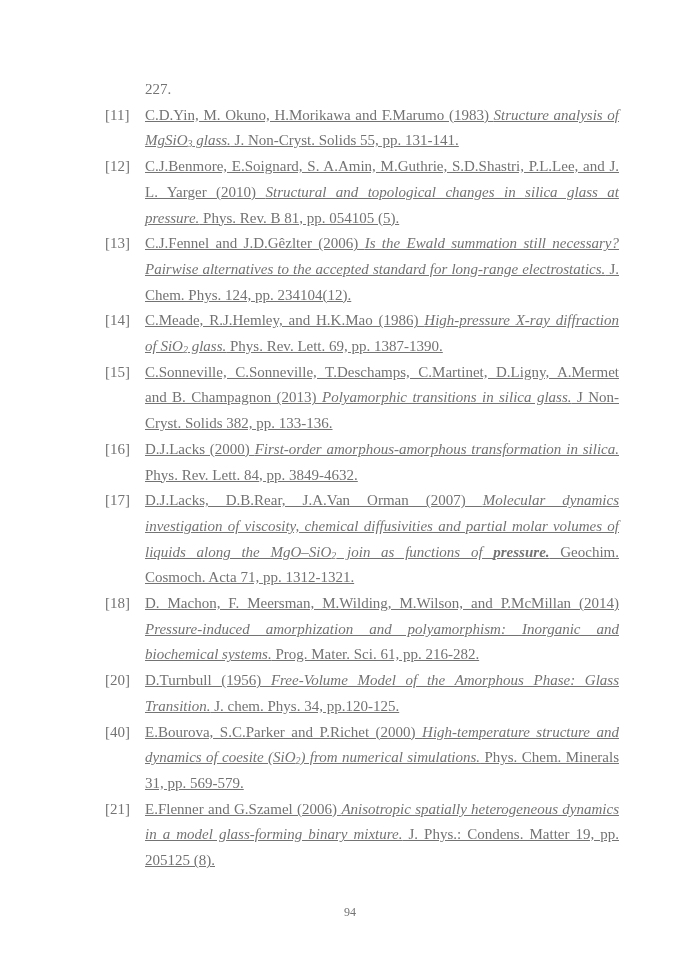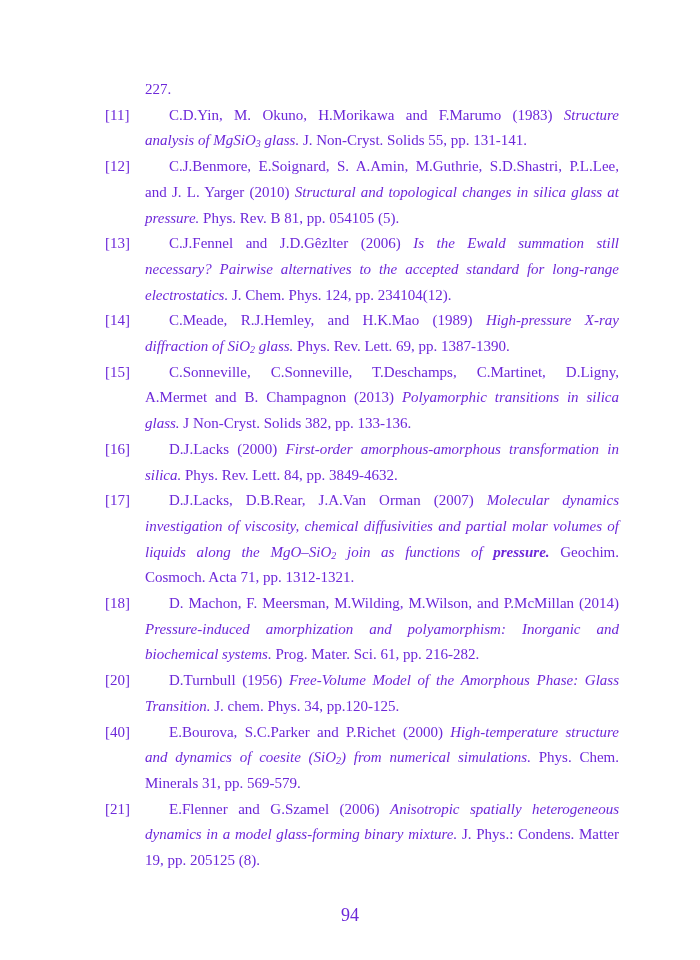--- a/index.html
+++ b/index.html
@@ -6,75 +6,76 @@
     margin: 0;
     padding: 0;
     background: #ffffff;
   }
   .page {
     position: relative;
     width: 700px;
     height: 960px;
     background: #ffffff;
     font-family: "Liberation Serif", serif;
-    color: #6d28d9;
+    color: #737373;
     overflow: hidden;
   }
   .content {
     position: absolute;
     left: 105px;
     top: 77px;
     width: 514px;
     font-size: 15px;
     line-height: 25.7px;
   }
   .carryover {
     margin-left: 40px;
     text-align: left;
   }
   .ref-item {
     position: relative;
     padding-left: 40px;
     text-align: justify;
+    text-decoration: underline;
   }
   .ref-num {
     position: absolute;
     left: 0;
     top: 0;
   }
-  .ref-body { display: inline; margin-left: 24px; }
+  .ref-body { display: inline; }
   .seg-r  { font-style: normal; }
   .seg-i  { font-style: italic; }
   .seg-bi { font-style: italic; font-weight: bold; }
   .seg-is {
     font-style: italic;
     font-size: 10px;
     vertical-align: -2px;
     line-height: 0;
   }
   .page-number {
     position: absolute;
     top: 905px;
     left: 0;
     width: 700px;
     text-align: center;
-    font-size: 18px;
+    font-size: 12px;
   }
 </style>
 </head>
 <body>
 
 <div class="page">
   <div class="content">
     <div class="carryover">227.</div>
     <div id="ref-list">
         <div class="ref-item"><span class="ref-num">[11]</span><span class="ref-body"><span class="seg-r">C.D.Yin, M. Okuno, H.Morikawa and F.Marumo (1983) </span><span class="seg-i">Structure analysis of MgSiO</span><span class="seg-is">3</span><span class="seg-i"> glass.</span><span class="seg-r"> J. Non-Cryst. Solids 55, pp. 131-141.</span></span></div>
         <div class="ref-item"><span class="ref-num">[12]</span><span class="ref-body"><span class="seg-r">C.J.Benmore, E.Soignard, S. A.Amin, M.Guthrie, S.D.Shastri, P.L.Lee, and J. L. Yarger (2010) </span><span class="seg-i">Structural and topological changes in silica glass at pressure.</span><span class="seg-r"> Phys. Rev. B 81, pp. 054105 (5).</span></span></div>
         <div class="ref-item"><span class="ref-num">[13]</span><span class="ref-body"><span class="seg-r">C.J.Fennel and J.D.Gêzlter (2006) </span><span class="seg-i">Is the Ewald summation still necessary? Pairwise alternatives to the accepted standard for long-range electrostatics.</span><span class="seg-r"> J. Chem. Phys. 124, pp. 234104(12).</span></span></div>
-        <div class="ref-item"><span class="ref-num">[14]</span><span class="ref-body"><span class="seg-r">C.Meade, R.J.Hemley, and H.K.Mao (1989) </span><span class="seg-i">High-pressure X-ray diffraction of SiO</span><span class="seg-is">2</span><span class="seg-i"> glass.</span><span class="seg-r"> Phys. Rev. Lett. 69, pp. 1387-1390.</span></span></div>
+        <div class="ref-item"><span class="ref-num">[14]</span><span class="ref-body"><span class="seg-r">C.Meade, R.J.Hemley, and H.K.Mao (1986) </span><span class="seg-i">High-pressure X-ray diffraction of SiO</span><span class="seg-is">2</span><span class="seg-i"> glass.</span><span class="seg-r"> Phys. Rev. Lett. 69, pp. 1387-1390.</span></span></div>
         <div class="ref-item"><span class="ref-num">[15]</span><span class="ref-body"><span class="seg-r">C.Sonneville, C.Sonneville, T.Deschamps, C.Martinet, D.Ligny, A.Mermet and B. Champagnon (2013) </span><span class="seg-i">Polyamorphic transitions in silica glass.</span><span class="seg-r"> J Non-Cryst. Solids 382, pp. 133-136.</span></span></div>
         <div class="ref-item"><span class="ref-num">[16]</span><span class="ref-body"><span class="seg-r">D.J.Lacks (2000) </span><span class="seg-i">First-order amorphous-amorphous transformation in silica.</span><span class="seg-r"> Phys. Rev. Lett. 84, pp. 3849-4632.</span></span></div>
         <div class="ref-item"><span class="ref-num">[17]</span><span class="ref-body"><span class="seg-r">D.J.Lacks, D.B.Rear, J.A.Van Orman (2007) </span><span class="seg-i">Molecular dynamics investigation of viscosity, chemical diffusivities and partial molar volumes of liquids along the MgO–SiO</span><span class="seg-is">2</span><span class="seg-i"> join as functions of </span><span class="seg-bi">pressure.</span><span class="seg-r"> Geochim. Cosmoch. Acta 71, pp. 1312-1321.</span></span></div>
         <div class="ref-item"><span class="ref-num">[18]</span><span class="ref-body"><span class="seg-r">D. Machon, F. Meersman, M.Wilding, M.Wilson, and P.McMillan (2014) </span><span class="seg-i">Pressure-induced amorphization and polyamorphism: Inorganic and biochemical systems.</span><span class="seg-r"> Prog. Mater. Sci. 61, pp. 216-282.</span></span></div>
         <div class="ref-item"><span class="ref-num">[20]</span><span class="ref-body"><span class="seg-r">D.Turnbull (1956) </span><span class="seg-i">Free-Volume Model of the Amorphous Phase: Glass Transition.</span><span class="seg-r"> J. chem. Phys. 34, pp.120-125.</span></span></div>
         <div class="ref-item"><span class="ref-num">[40]</span><span class="ref-body"><span class="seg-r">E.Bourova, S.C.Parker and P.Richet (2000) </span><span class="seg-i">High-temperature structure and dynamics of coesite (SiO</span><span class="seg-is">2</span><span class="seg-i">) from numerical simulations.</span><span class="seg-r"> Phys. Chem. Minerals 31, pp. 569-579.</span></span></div>
         <div class="ref-item"><span class="ref-num">[21]</span><span class="ref-body"><span class="seg-r">E.Flenner and G.Szamel (2006) </span><span class="seg-i">Anisotropic spatially heterogeneous dynamics in a model glass-forming binary mixture.</span><span class="seg-r"> J. Phys.: Condens. Matter 19, pp. 205125 (8).</span></span></div>
       </div>
   </div>
   <div class="page-number">94</div>

